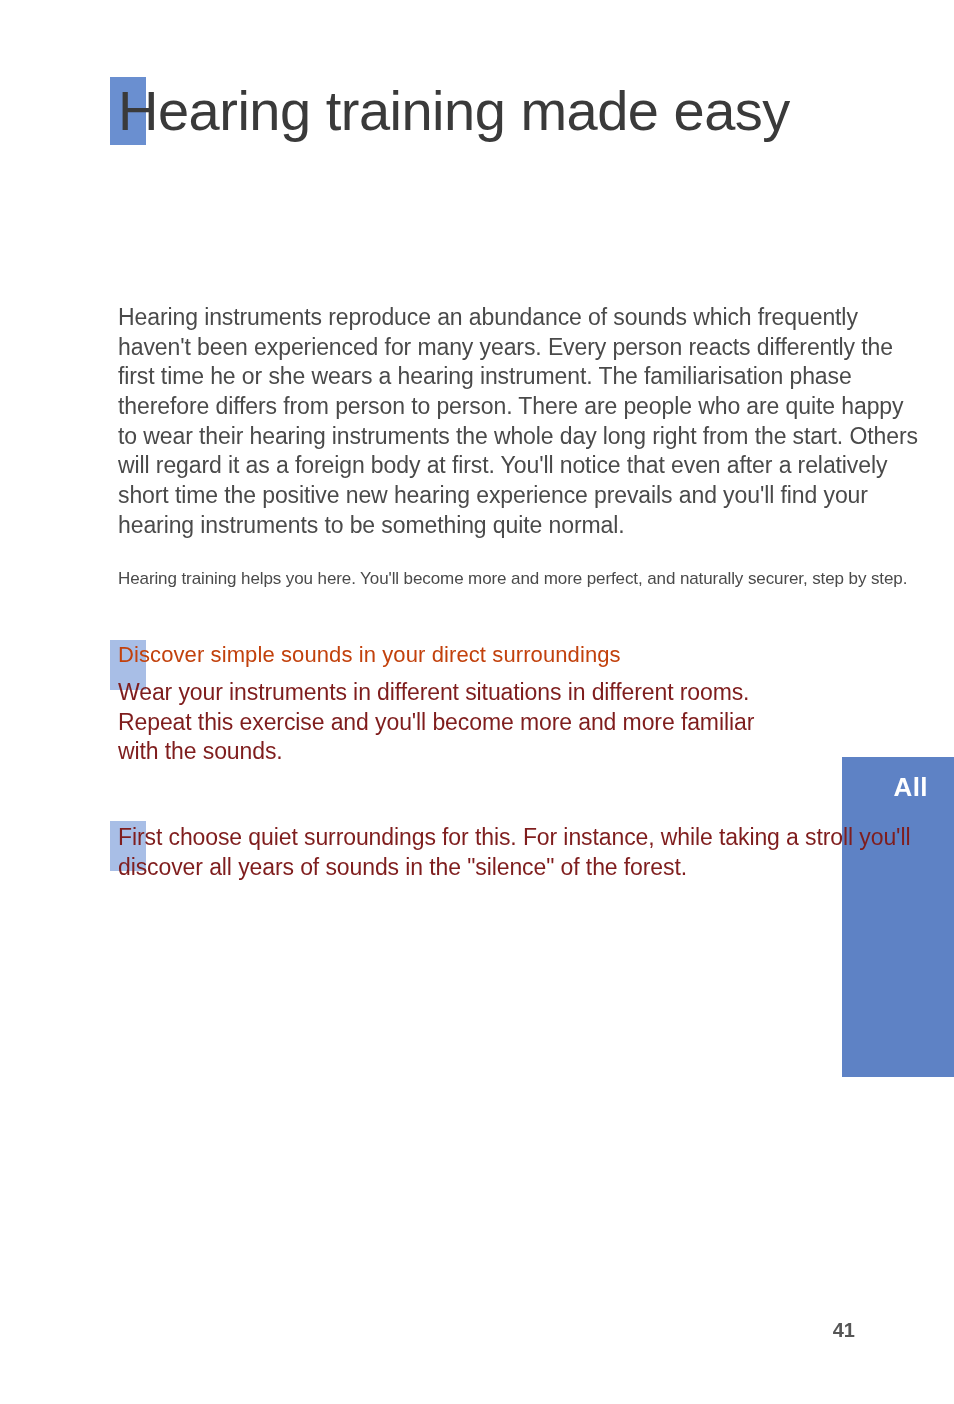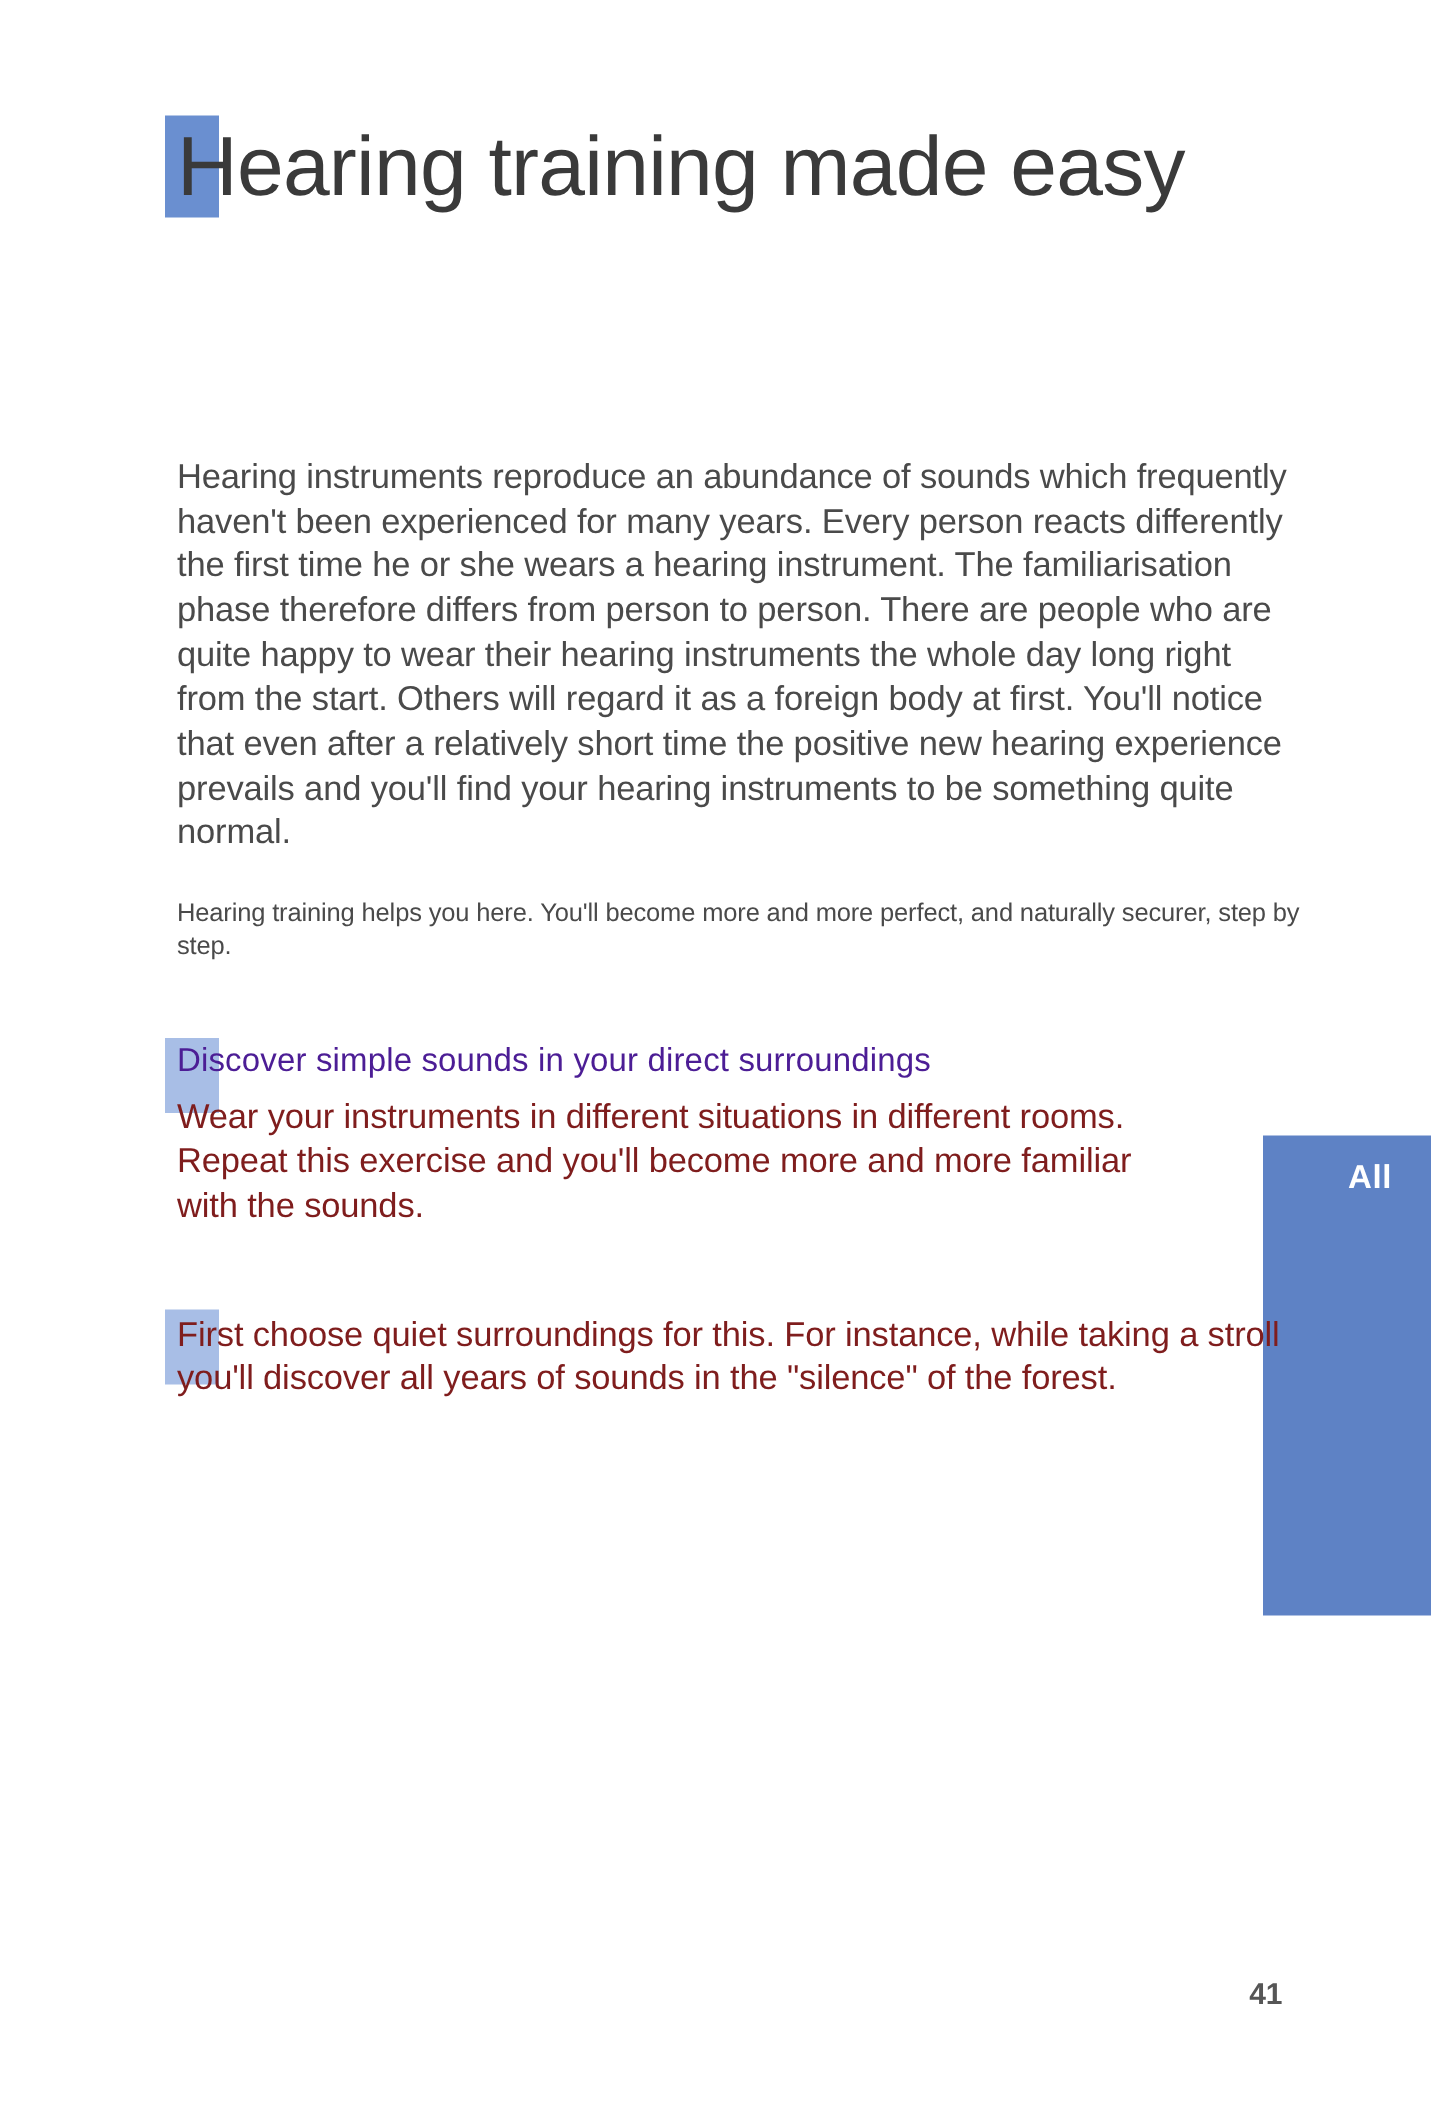--- a/index.html
+++ b/index.html
@@ -9,21 +9,21 @@
     }
     body {
       width: 954px;
       height: 1404px;
       background: #ffffff;
       font-family: "Helvetica Neue", Helvetica, Arial, sans-serif;
       position: relative;
       color: #333;
     }
     .page {
-      padding: 78px 85px 0 118px;
+      padding: 78px 34px 0 118px;
       position: relative;
       height: 100%;
     }
     .main-heading {
       position: relative;
       font-size: 56px;
       font-weight: 300;
       color: #3a3a3a;
       letter-spacing: -0.5px;
       margin-bottom: 160px;
@@ -70,21 +70,21 @@
       left: -8px;
       top: -2px;
       width: 36px;
       height: 50px;
       background: #a8bee6;
       z-index: -1;
     }
     .step-sub {
       font-size: 22px;
       font-weight: 400;
-      color: #4c1d95;
+      color: #c2410c;
       margin-bottom: 10px;
       letter-spacing: 0.1px;
     }
     .step-body {
       font-size: 23px;
       line-height: 1.29;
       color: #7f1d1d;
       font-weight: 300;
       letter-spacing: -0.1px;
     }
@@ -96,21 +96,21 @@
       right: 0;
       top: 757px;
       width: 112px;
       height: 320px;
       background: #5e82c5;
     }
     .side-tab-label {
       position: absolute;
       top: 15px;
       right: 26px;
-      font-size: 22px;
+      font-size: 26px;
       font-weight: 600;
       color: #ffffff;
       letter-spacing: 0.4px;
     }
     .page-number {
       position: absolute;
       bottom: 62px;
       right: 99px;
       font-size: 20px;
       color: #565656;

